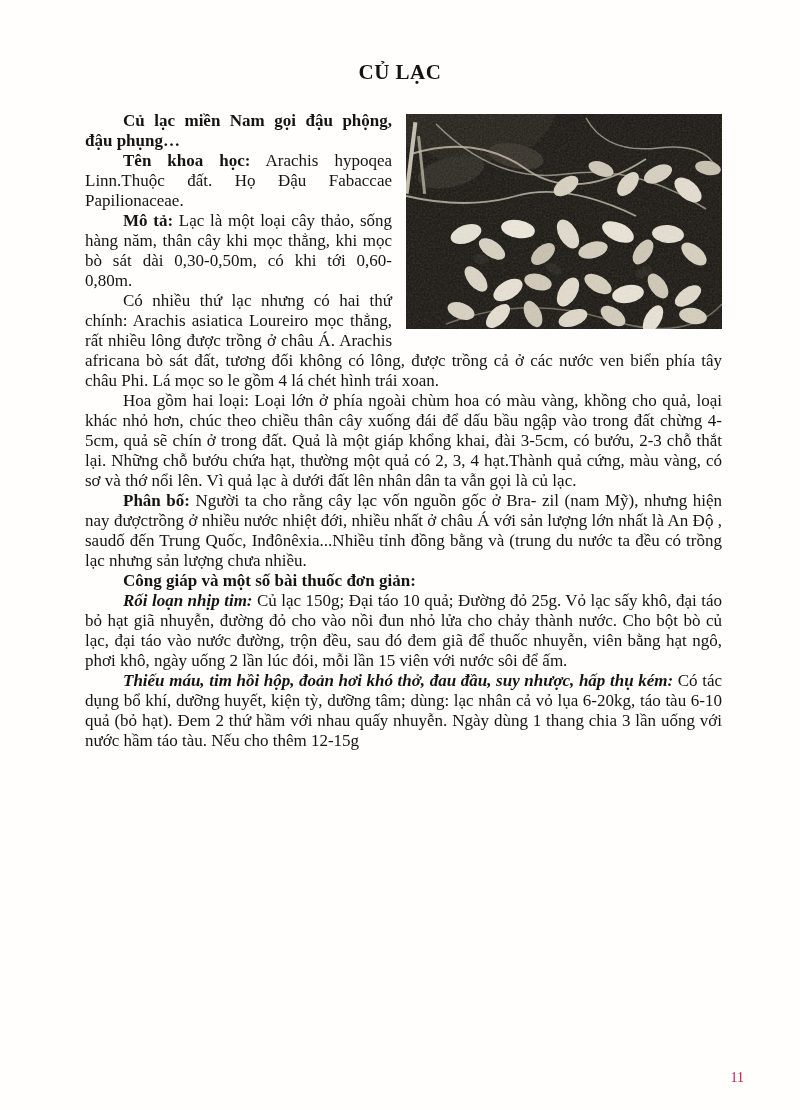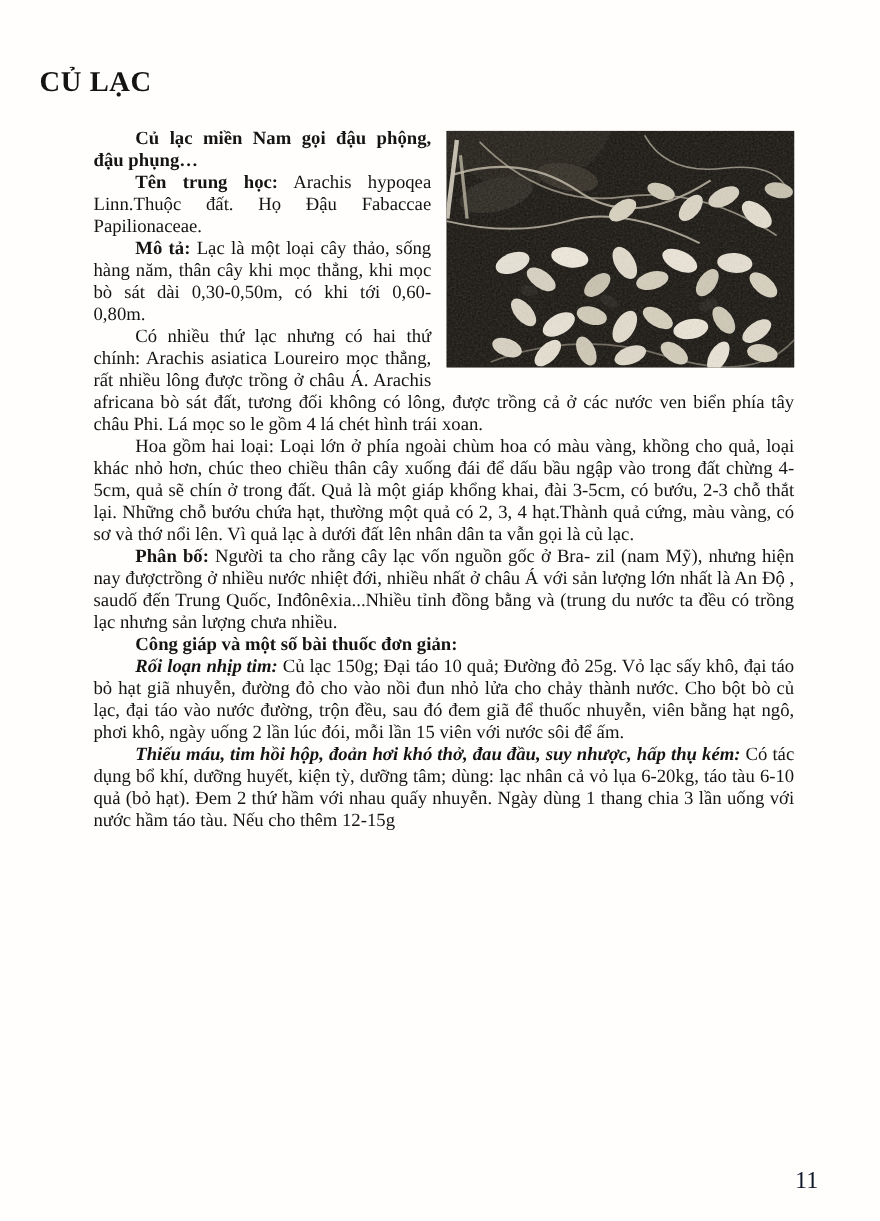--- a/index.html
+++ b/index.html
@@ -9,25 +9,24 @@
     width: 800px;
     height: 1110px;
     background: #fffefc;
     font-family: "Liberation Serif", "DejaVu Serif", serif;
     color: #141414;
     overflow: hidden;
   }
   .title {
     margin: 0;
     padding-top: 60px;
-    text-align: left;
-    font-size: 26px;
+    text-align: center;
+    font-size: 21px;
     font-weight: 700;
     letter-spacing: 0.5px;
-    padding-left: 36px;
   }
   .content {
     margin: 26px 78px 0 85px;
     font-size: 17px;
     line-height: 20px;
     text-align: justify;
   }
   .para { margin: 0; text-indent: 38px; }
   .p-bold { font-weight: 700; }
   .lead { font-weight: 700; font-style: normal; }
@@ -39,22 +38,22 @@
     height: 215px;
     margin: 3px 0 8px 14px;
     background: #15120f;
     padding: 0;
   }
   .photo svg { display: block; width: 100%; height: 100%; }
   .pageno {
     position: absolute;
     right: 56px;
     bottom: 24px;
-    font-size: 22px;
-    color: #0f172a;
+    font-size: 14px;
+    color: #be185d;
   }
 </style>
 </head>
 <body>
 
 <main class="page">
 
   <h1 class="title">CỦ LẠC</h1>
 
   <section class="content">
@@ -123,21 +122,21 @@
 
         <rect width="316" height="215" filter="url(#grain)" opacity="0.2"></rect>
       </svg>
     </figure>
 
     <p class="para p-bold">
       <span>Củ lạc miền Nam gọi đậu phộng, đậu phụng…</span>
     </p>
 
     <p class="para">
-      <span class="lead">Tên trung học:</span><span> Arachis hypoqea Linn.Thuộc đất. Họ Đậu Fabaccae Papilionaceae.</span>
+      <span class="lead">Tên khoa học:</span><span> Arachis hypoqea Linn.Thuộc đất. Họ Đậu Fabaccae Papilionaceae.</span>
     </p>
 
     <p class="para">
       <span class="lead">Mô tả:</span><span> Lạc là một loại cây thảo, sống hàng năm, thân cây khi mọc thẳng, khi mọc bò sát dài 0,30-0,50m, có khi tới 0,60-0,80m.</span>
     </p>
 
     <p class="para">
       <span>Có nhiều thứ lạc nhưng có hai thứ chính: Arachis asiatica Loureiro mọc thẳng, rất nhiều lông được trồng ở châu Á. Arachis africana bò sát đất, tương đối không có lông, được trồng cả ở các nước ven biển phía tây châu Phi. Lá mọc so le gồm 4 lá chét hình trái xoan.</span>
     </p>
 

